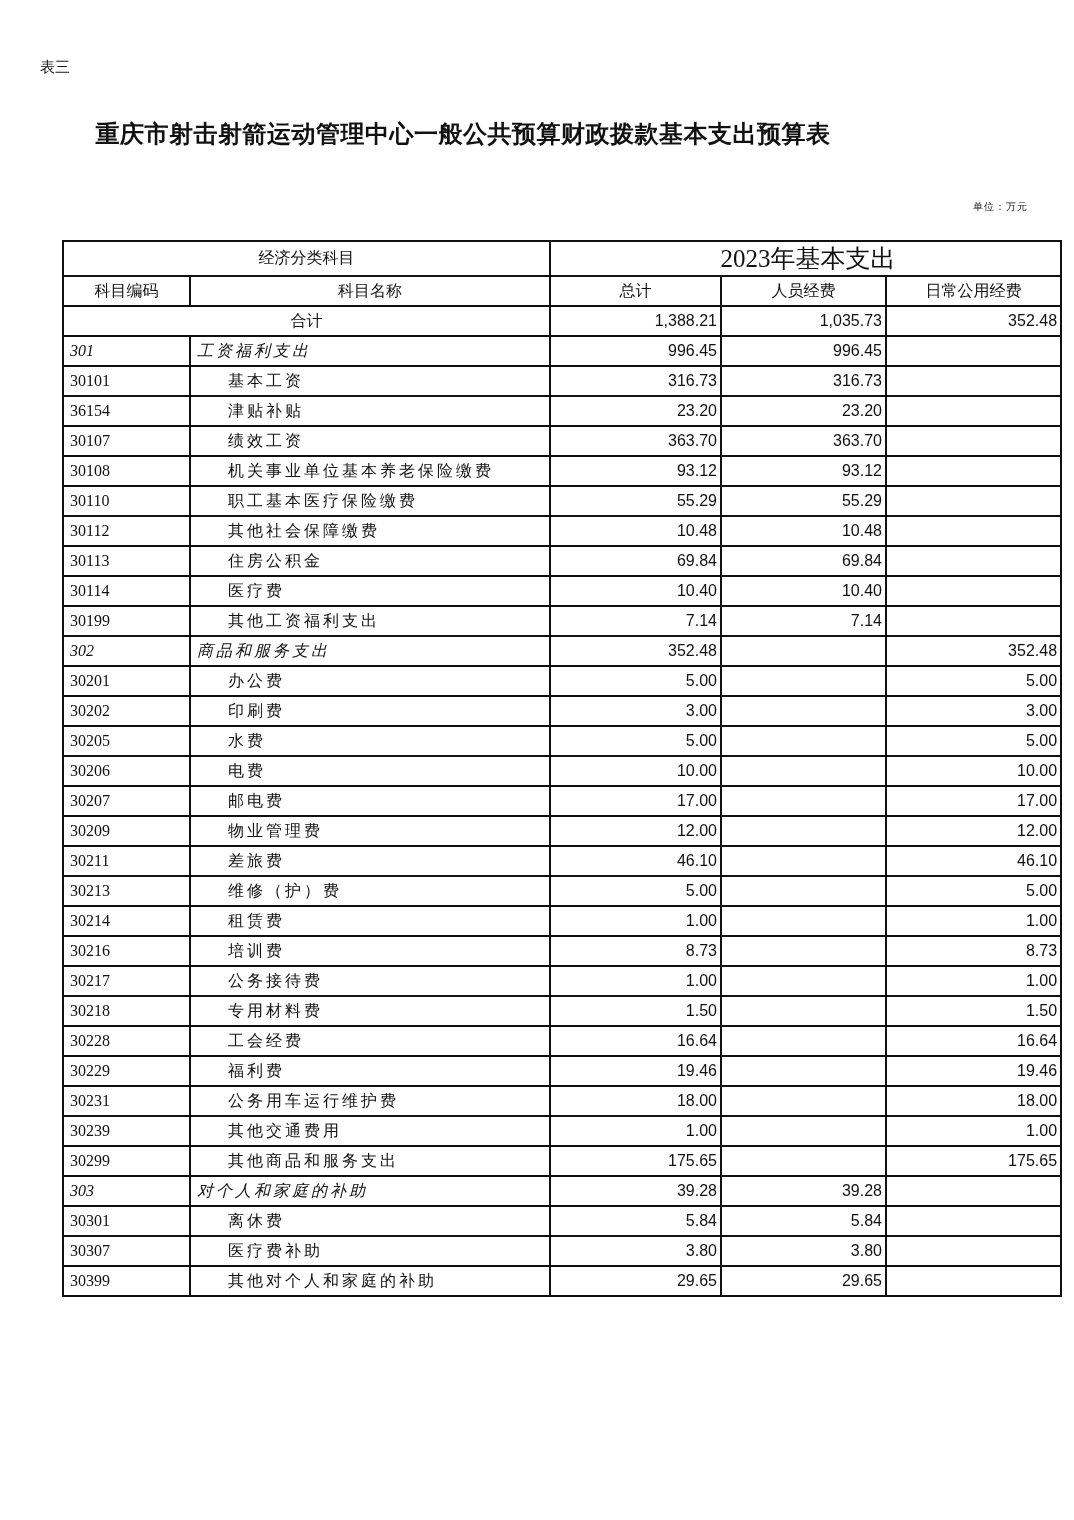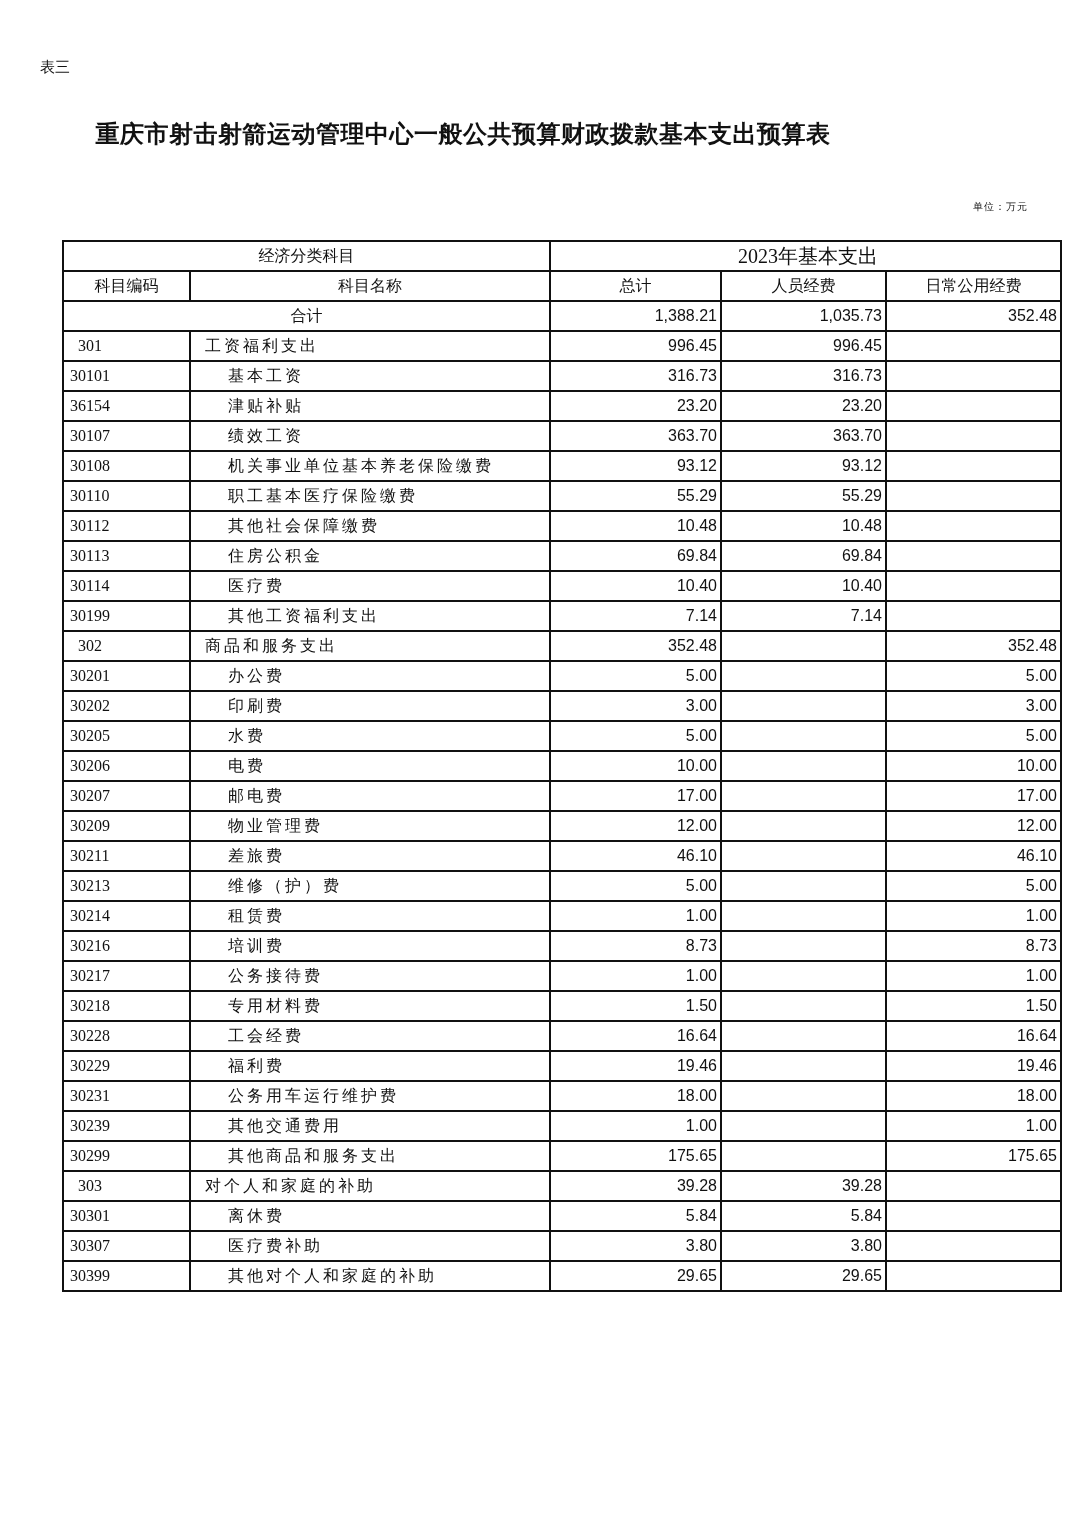--- a/index.html
+++ b/index.html
@@ -3,30 +3,30 @@
 <meta charset="utf-8">
 <style>
   html, body { margin: 0; padding: 0; background: #ffffff; }
   body { width: 1074px; height: 1520px; position: relative; color: #111; font-family: "DejaVu Serif", "Liberation Serif", serif; overflow: hidden; }
   .table-label { position: absolute; left: 40px; top: 58px; font-size: 15px; }
   .doc-title { position: absolute; left: 0; width: 926px; top: 118px; text-align: center; font-size: 24px; font-weight: bold; letter-spacing: 0.5px; }
   .unit-label { position: absolute; right: 46px; top: 200px; font-size: 10px; letter-spacing: 1px; }
   table.budget { position: absolute; left: 35px; top: 240px; width: 998px; border-collapse: collapse; table-layout: fixed; margin-left: 27px; }
   table.budget td { border: 2px solid #111; padding: 0 3px; height: 28px; font-size: 16px; white-space: nowrap; overflow: hidden; }
   .hdr1 td { height: 57px; text-align: center; font-family: "DejaVu Sans", "Liberation Sans", sans-serif; font-size: 19px; }
-  .hdr1 td.year { font-family: "Liberation Serif", serif; font-size: 20px; padding-left: 8px; }
+  .hdr1 td.year { font-family: "Liberation Serif", serif; font-size: 25px; padding-left: 8px; }
   .hdr2 td { height: 44px; text-align: center; font-family: "DejaVu Sans", "Liberation Sans", sans-serif; font-size: 19px; }
   .total-row td { height: 30px; }
   .total-row td.total-label { text-align: center; font-size: 16px; }
   td.num { text-align: right; font-family: "Liberation Sans", sans-serif; font-size: 16px; }
   td.code { font-family: "Liberation Serif", serif; font-size: 17px; }
   td.code.sub { padding-left: 6px; }
   td.name { font-size: 15px; letter-spacing: 3px; }
   td.name.sub { padding-left: 37px; }
-  tr.cat td.code, tr.cat td.name { padding-left: 14px; }
+  tr.cat td.code, tr.cat td.name { padding-left: 6px; font-style: italic; }
 </style>
 </head>
 <body>
 
 <div class="table-label">表三</div>
 <div class="doc-title">重庆市射击射箭运动管理中心一般公共预算财政拨款基本支出预算表</div>
 <div class="unit-label">单位：万元</div>
 
 <table class="budget">
   <colgroup>

